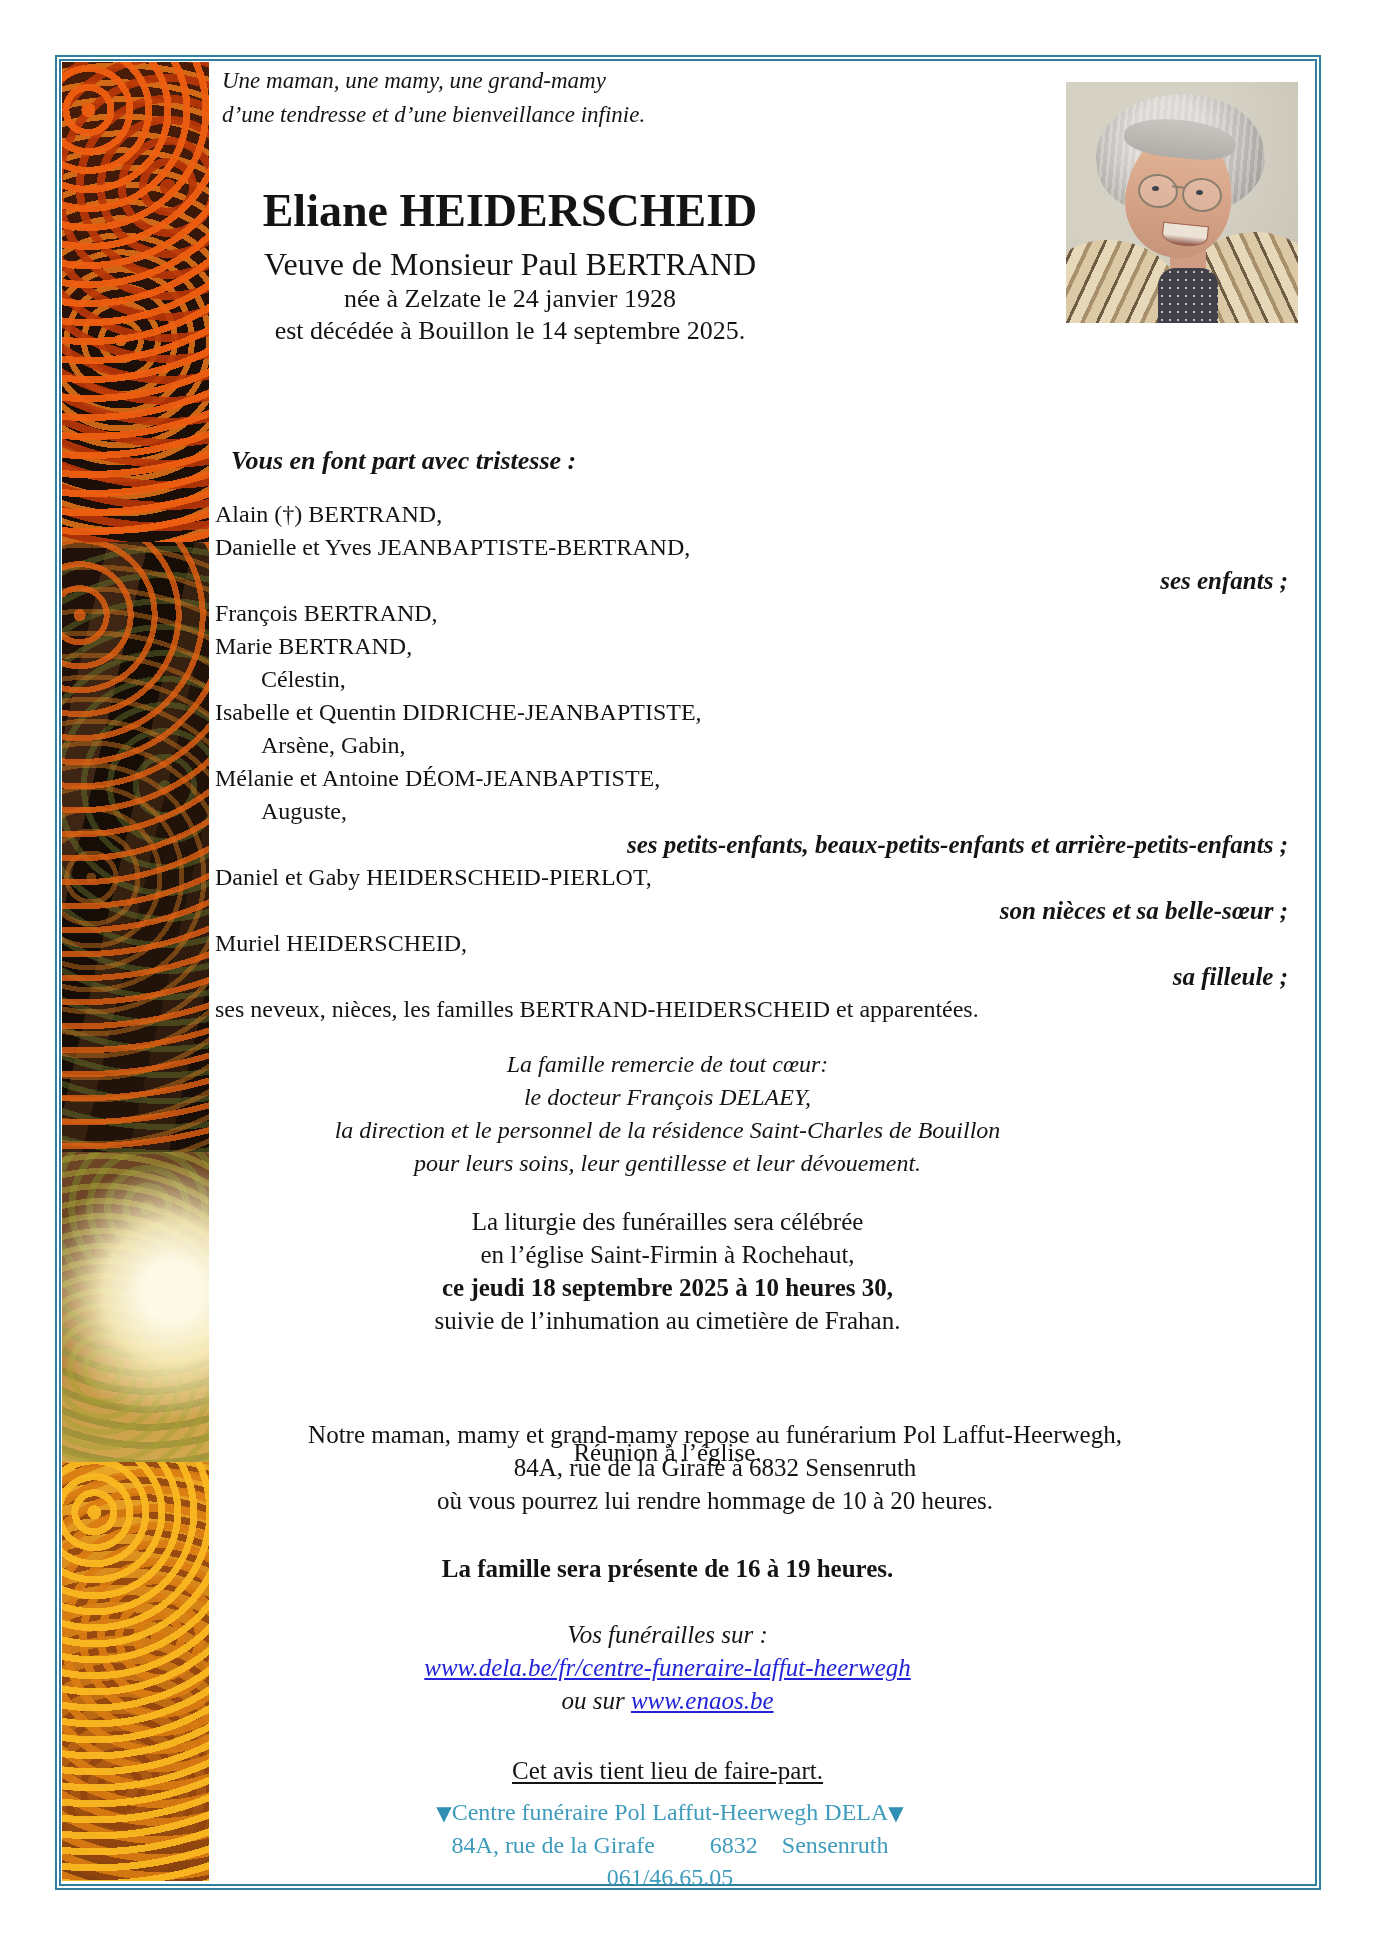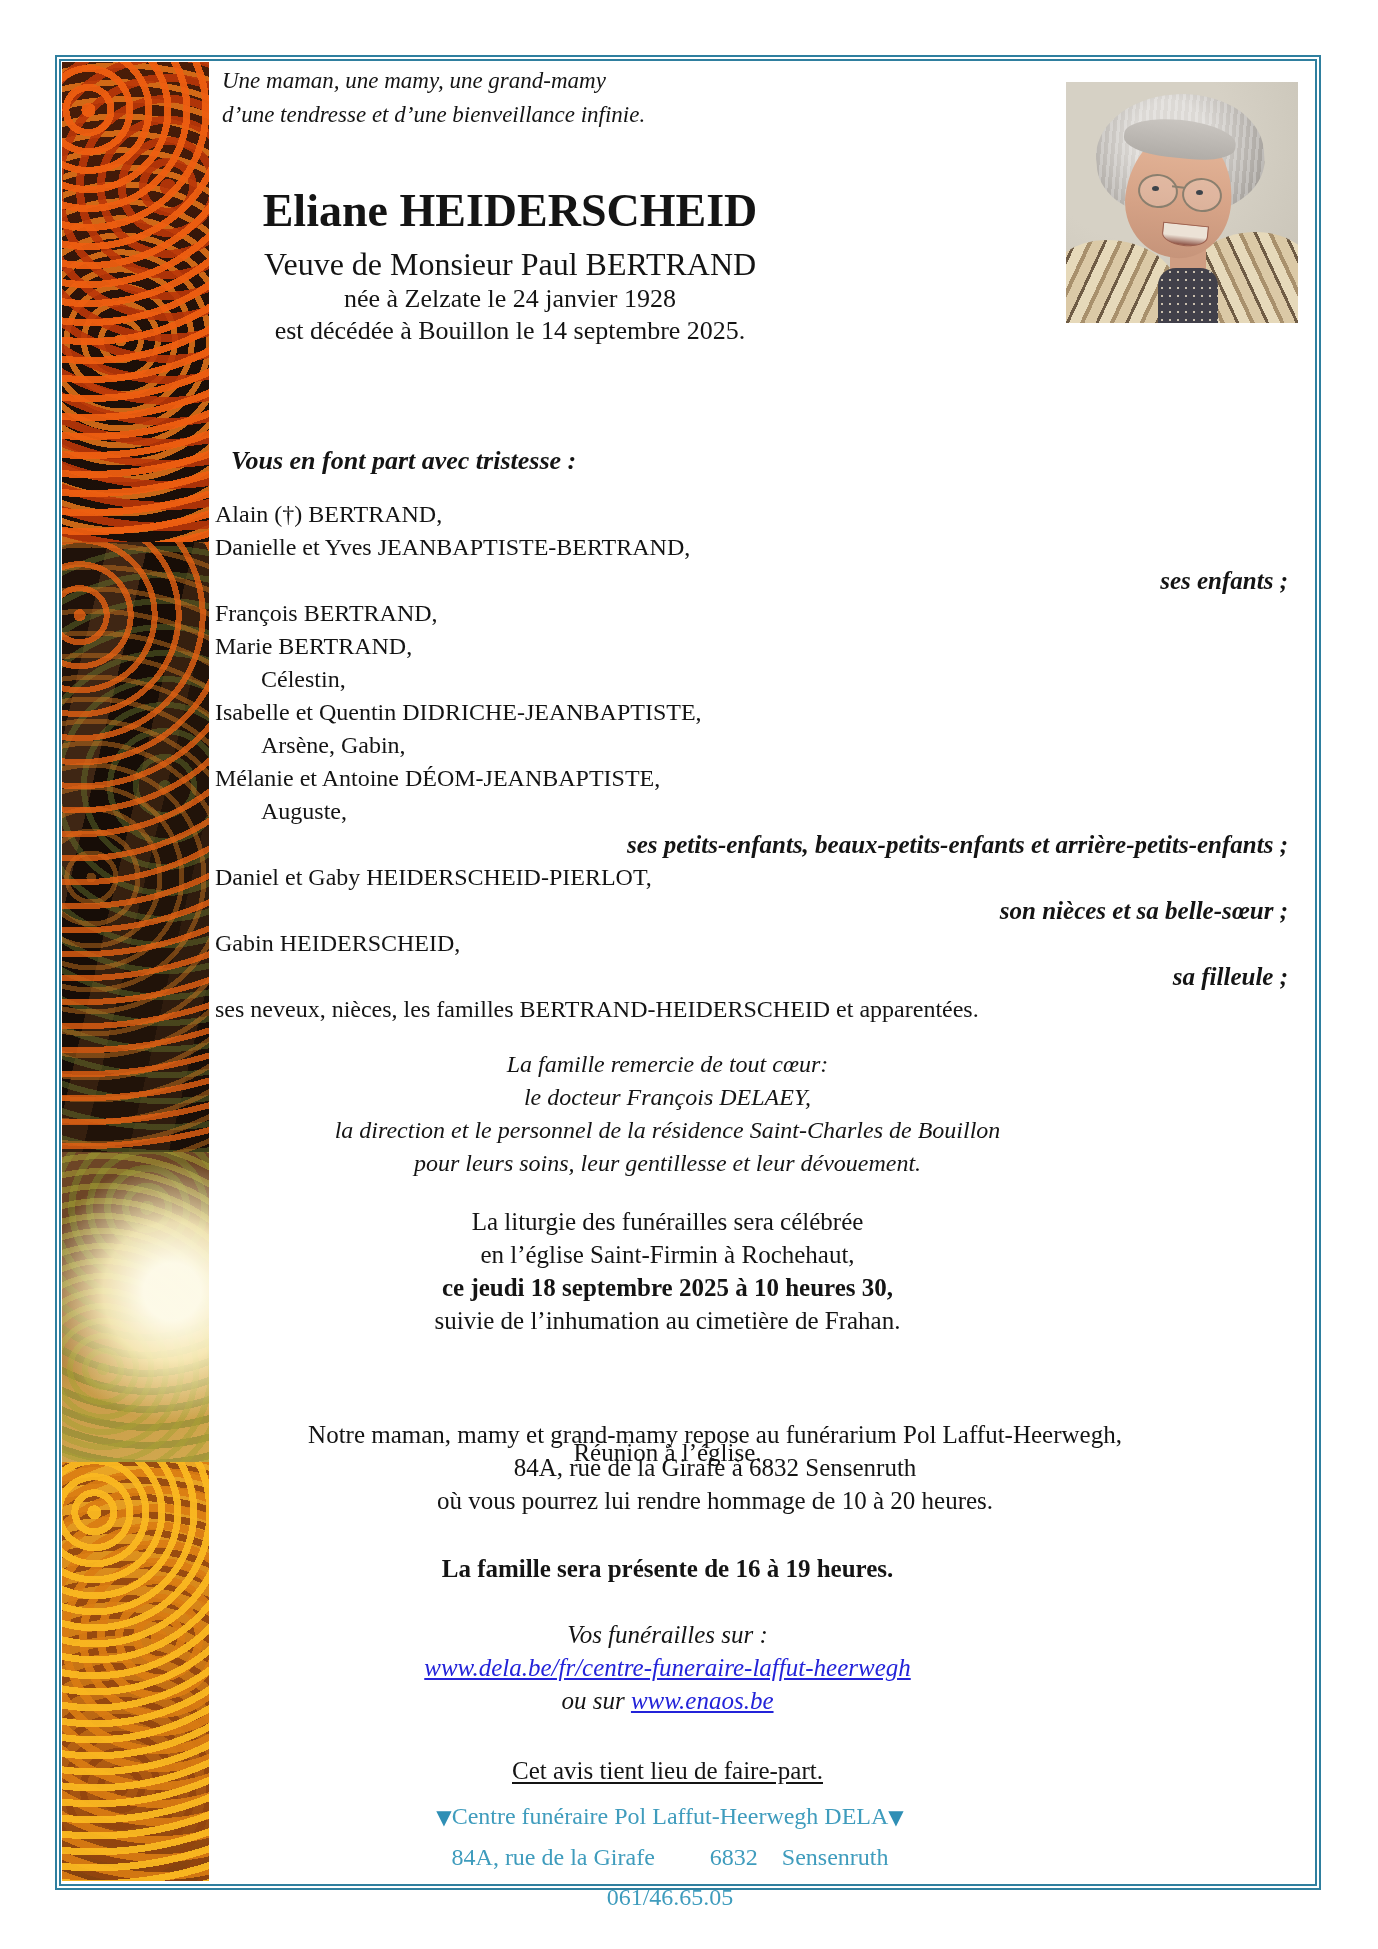--- a/index.html
+++ b/index.html
@@ -103,21 +103,21 @@
   .thanks{top:1048px;font-style:italic;font-size:24px;}
   .liturgy{top:1205px;}
   .liturgy .strong{font-weight:bold;}
   .reunion{top:1436px;}
   .repose{top:1418px;width:1000px;}
   .presence{top:1552px;font-weight:bold;}
   .condol{top:1618px;font-style:italic;}
   .condol a{color:#2323d9;text-decoration:underline;cursor:pointer;}
   .notice{top:1754px;}
   .notice span{text-decoration:underline;text-underline-offset:3px;}
-  .footer{top:1796px;width:910px;color:#3f9cbd;font-size:24px;line-height:40px;text-align:center;}
+  .footer{top:1796px;width:910px;color:#3f9cbd;font-size:24px;line-height:32px;text-align:center;}
   .footer .tri{color:#2f8fb5;font-family:"DejaVu Sans",sans-serif;font-size:20px;}
   .footer .gap-postal{margin-left:55px;margin-right:24px;}
 </style>
 </head>
 <body>
 
 <div class="frame-outer">
   <div class="frame-inner"></div>
 </div>
 
@@ -165,21 +165,21 @@
   <div>François BERTRAND,</div>
   <div>Marie BERTRAND,</div>
   <div class="indent">Célestin,</div>
   <div>Isabelle et Quentin DIDRICHE-JEANBAPTISTE,</div>
   <div class="indent">Arsène, Gabin,</div>
   <div>Mélanie et Antoine DÉOM-JEANBAPTISTE,</div>
   <div class="indent">Auguste,</div>
   <div class="relation">ses petits-enfants, beaux-petits-enfants et arrière-petits-enfants ;</div>
   <div>Daniel et Gaby HEIDERSCHEID-PIERLOT,</div>
   <div class="relation">son nièces et sa belle-sœur ;</div>
-  <div>Gabin HEIDERSCHEID,</div>
+  <div>Muriel HEIDERSCHEID,</div>
   <div class="relation">sa filleule ;</div>
   <div>ses neveux, nièces, les familles BERTRAND-HEIDERSCHEID et apparentées.</div>
 </div>
 
 <div class="abs centerblk thanks">
   <div>La famille remercie de tout cœur:</div>
   <div>le docteur François DELAEY,</div>
   <div>la direction et le personnel de la résidence Saint-Charles de Bouillon</div>
   <div>pour leurs soins, leur gentillesse et leur dévouement.</div>
 </div>

